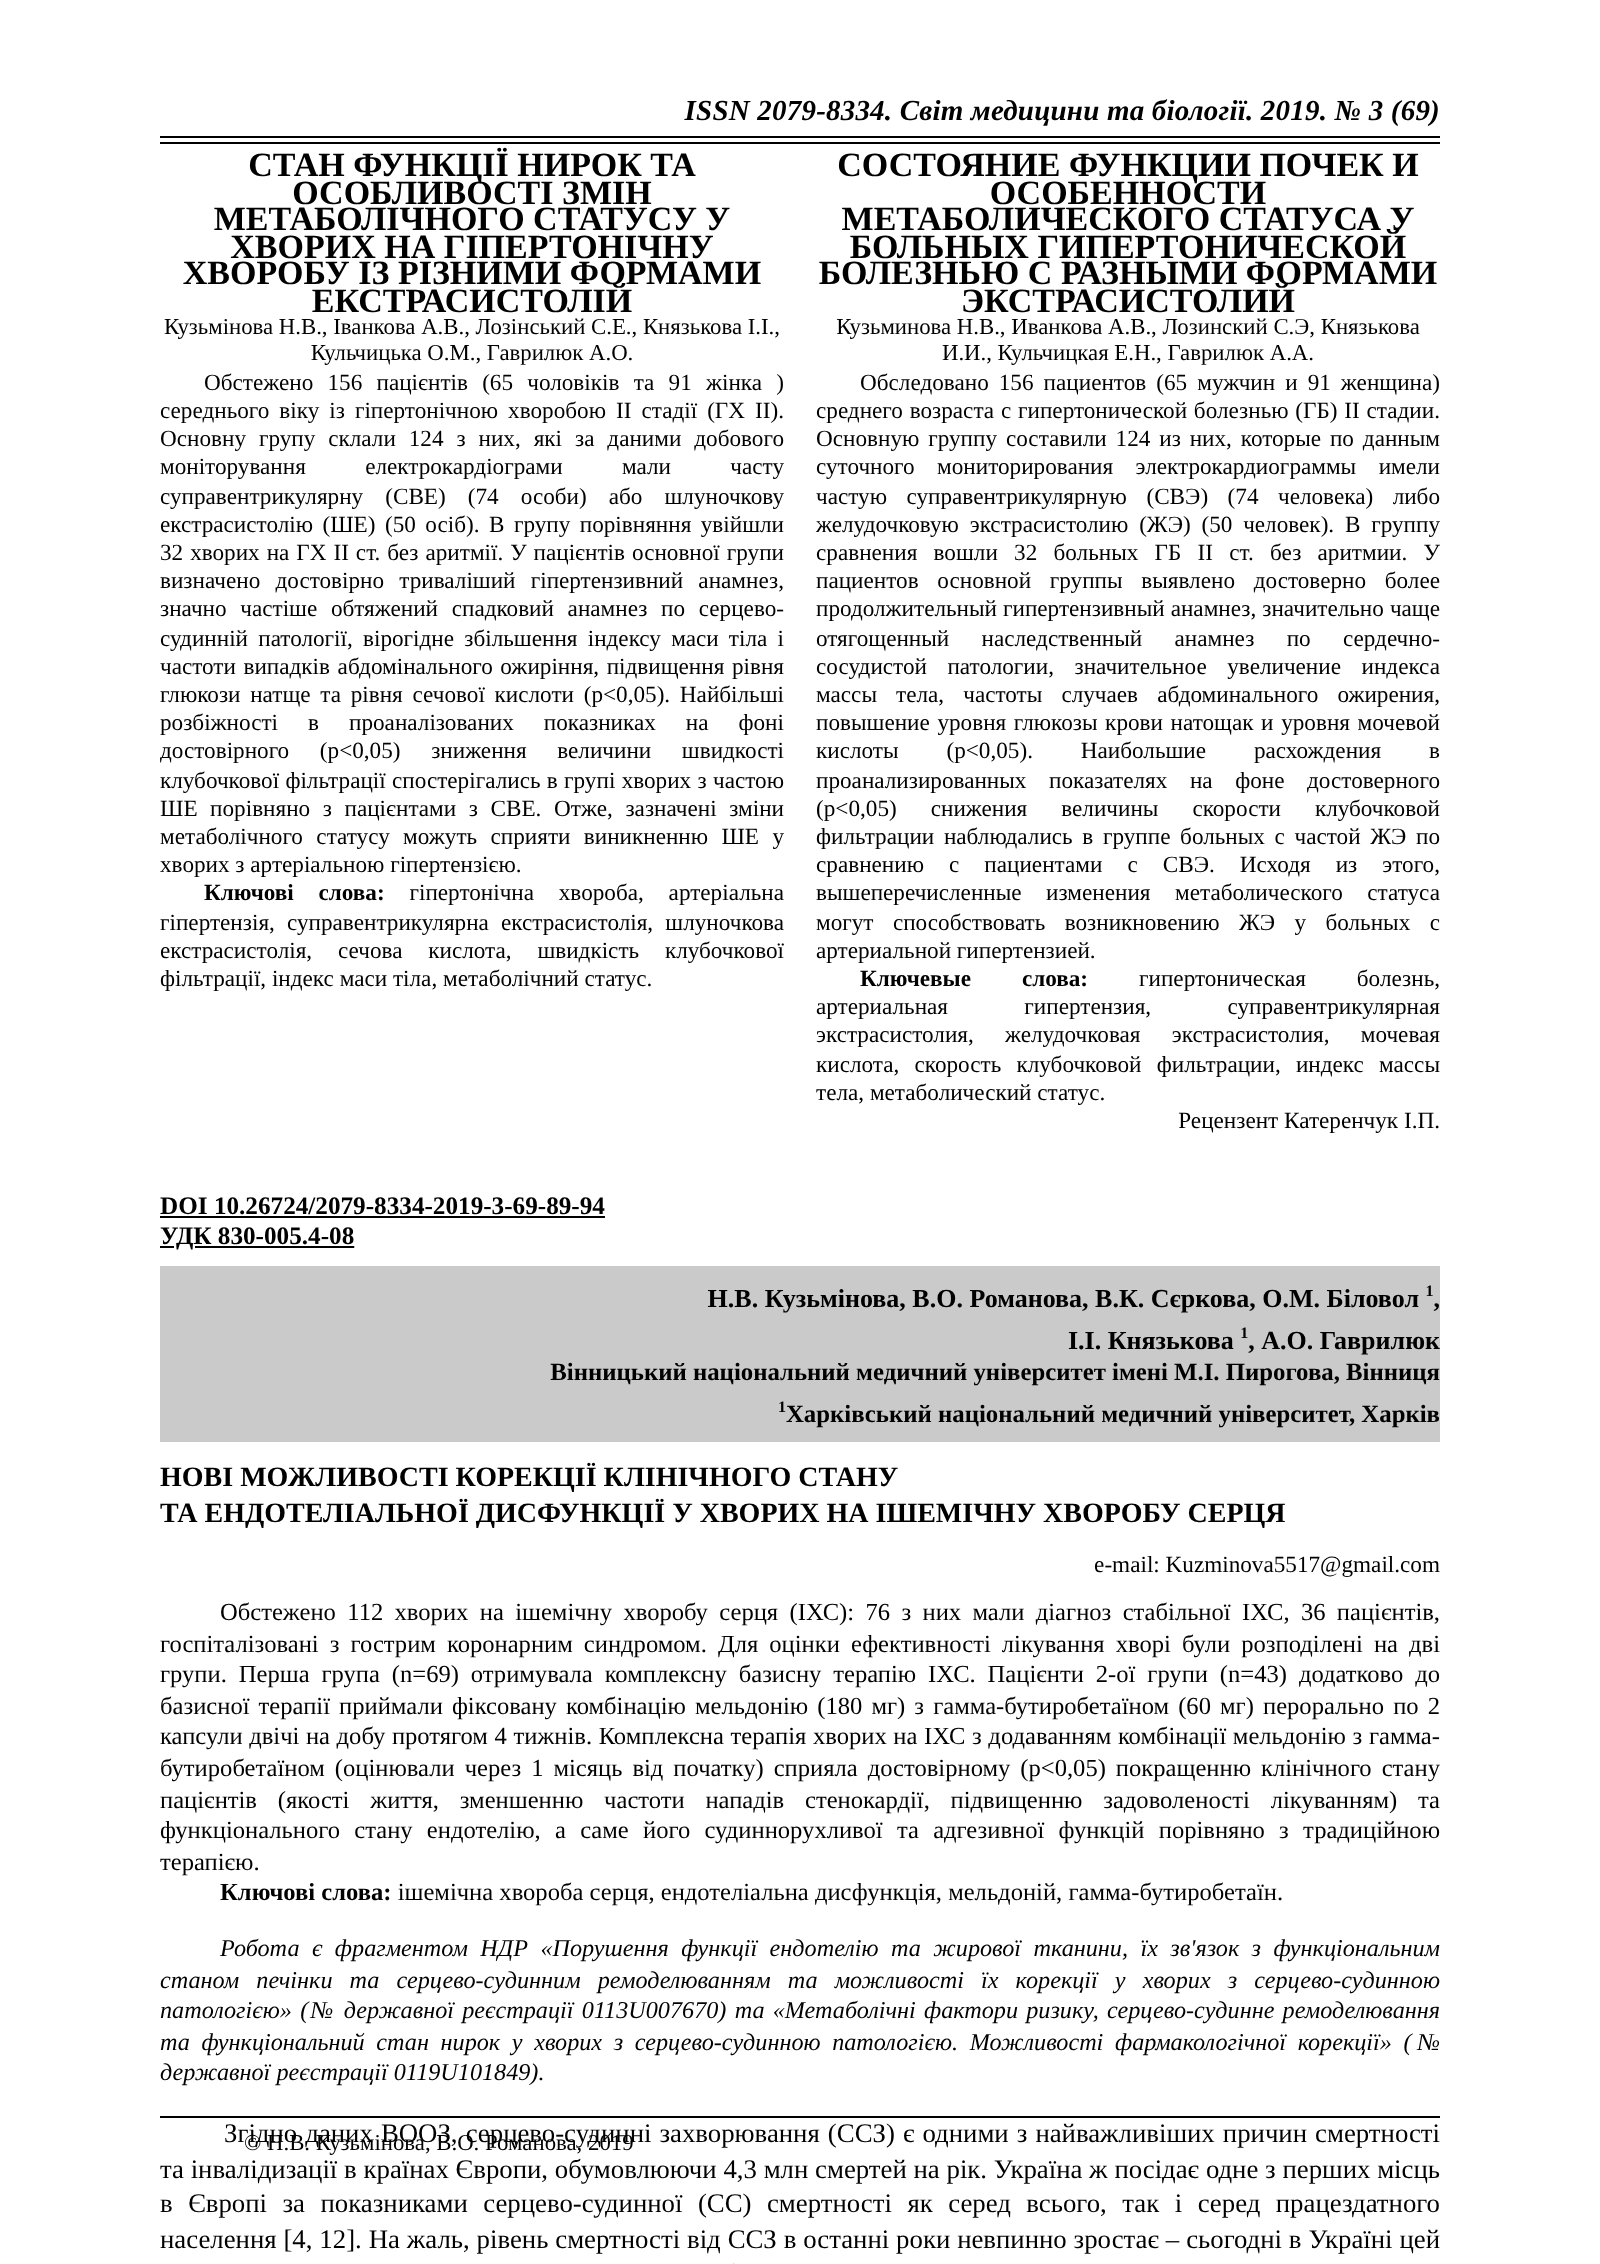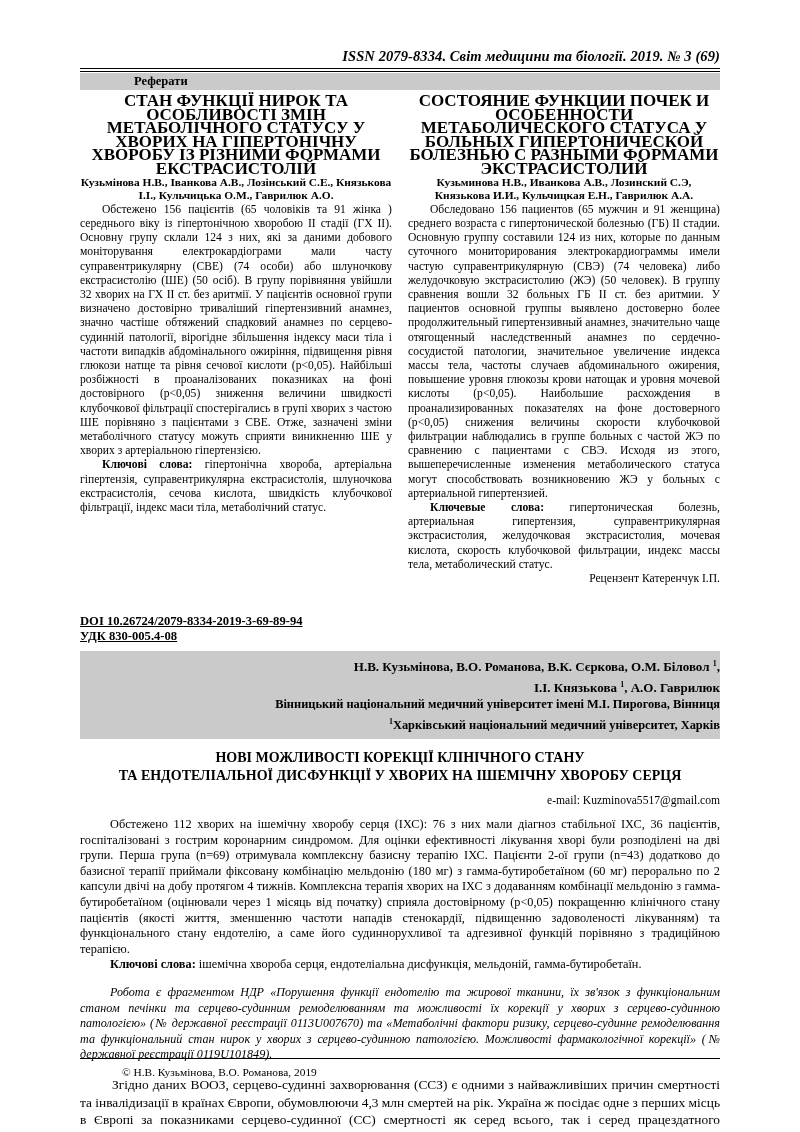--- a/index.html
+++ b/index.html
@@ -71,21 +71,21 @@
   }
   .abs-title {
     text-align: center;
     font-weight: bold;
     font-size: 17px;
     line-height: 13.6px;
     margin: 0;
   }
   .abs-authors {
     text-align: center;
-    font-weight: bold;
+    font-weight: normal;
     font-size: 11.4px;
     line-height: 13.6px;
     margin: 0;
   }
   .abs-body {
     text-align: justify;
     font-size: 11.6px;
     line-height: 14.2px;
     margin: 0;
     text-indent: 22px;
@@ -131,21 +131,21 @@
   }
   .art-affil {
     font-weight: bold;
     font-size: 12.4px;
     line-height: 17px;
     margin: 0;
   }
   sup { font-size: 8px; vertical-align: super; }
 
   .art-title {
-    text-align: center;
+    text-align: left;
     font-weight: bold;
     font-size: 14px;
     line-height: 18px;
     margin: 10px 0 0 0;
   }
   .art-email {
     text-align: right;
     font-size: 11.6px;
     margin-top: 9px;
   }
@@ -212,23 +212,20 @@
 </style>
 </head>
 <body>
 
 <div class="page">
   <div class="content">
 
     <div class="runhead">ISSN 2079-8334. Світ медицини та біології. 2019. № 3 (69)</div>
     <div class="rule-double"></div>
 
-    <div class="band">
-      <span class="band-label">Реферати</span>
-    </div>
 
     <div class="cols">
 
       <div class="col">
         <p class="abs-title">СТАН ФУНКЦІЇ НИРОК ТА ОСОБЛИВОСТІ ЗМІН МЕТАБОЛІЧНОГО СТАТУСУ У ХВОРИХ НА ГІПЕРТОНІЧНУ ХВОРОБУ ІЗ РІЗНИМИ ФОРМАМИ ЕКСТРАСИСТОЛІЙ</p>
         <p class="abs-authors">Кузьмінова Н.В., Іванкова А.В., Лозінський С.Е., Князькова І.І., Кульчицька О.М., Гаврилюк А.О.</p>
         <p class="abs-body">Обстежено 156 пацієнтів (65 чоловіків та 91 жінка ) середнього віку із гіпертонічною хворобою ІІ стадії (ГХ ІІ). Основну групу склали 124 з них, які за даними добового моніторування електрокардіограми мали часту суправентрикулярну (СВЕ) (74 особи) або шлуночкову екстрасистолію (ШЕ) (50 осіб). В групу порівняння увійшли 32 хворих на ГХ ІІ ст. без аритмії. У пацієнтів основної групи визначено достовірно триваліший гіпертензивний анамнез, значно частіше обтяжений спадковий анамнез по серцево-судинній патології, вірогідне збільшення індексу маси тіла і частоти випадків абдомінального ожиріння, підвищення рівня глюкози натще та рівня сечової кислоти (p&lt;0,05). Найбільші розбіжності в проаналізованих показниках на фоні достовірного (p&lt;0,05) зниження величини швидкості клубочкової фільтрації спостерігались в групі хворих з частою ШЕ порівняно з пацієнтами з СВЕ.  Отже, зазначені зміни метаболічного статусу можуть сприяти виникненню ШЕ у хворих з артеріальною гіпертензією.</p>
         <p class="abs-kw"><b>Ключові слова:</b> <span>гіпертонічна хвороба, артеріальна гіпертензія, суправентрикулярна екстрасистолія, шлуночкова екстрасистолія, сечова кислота, швидкість клубочкової фільтрації, індекс маси тіла, метаболічний статус.</span></p>
       </div>
 

